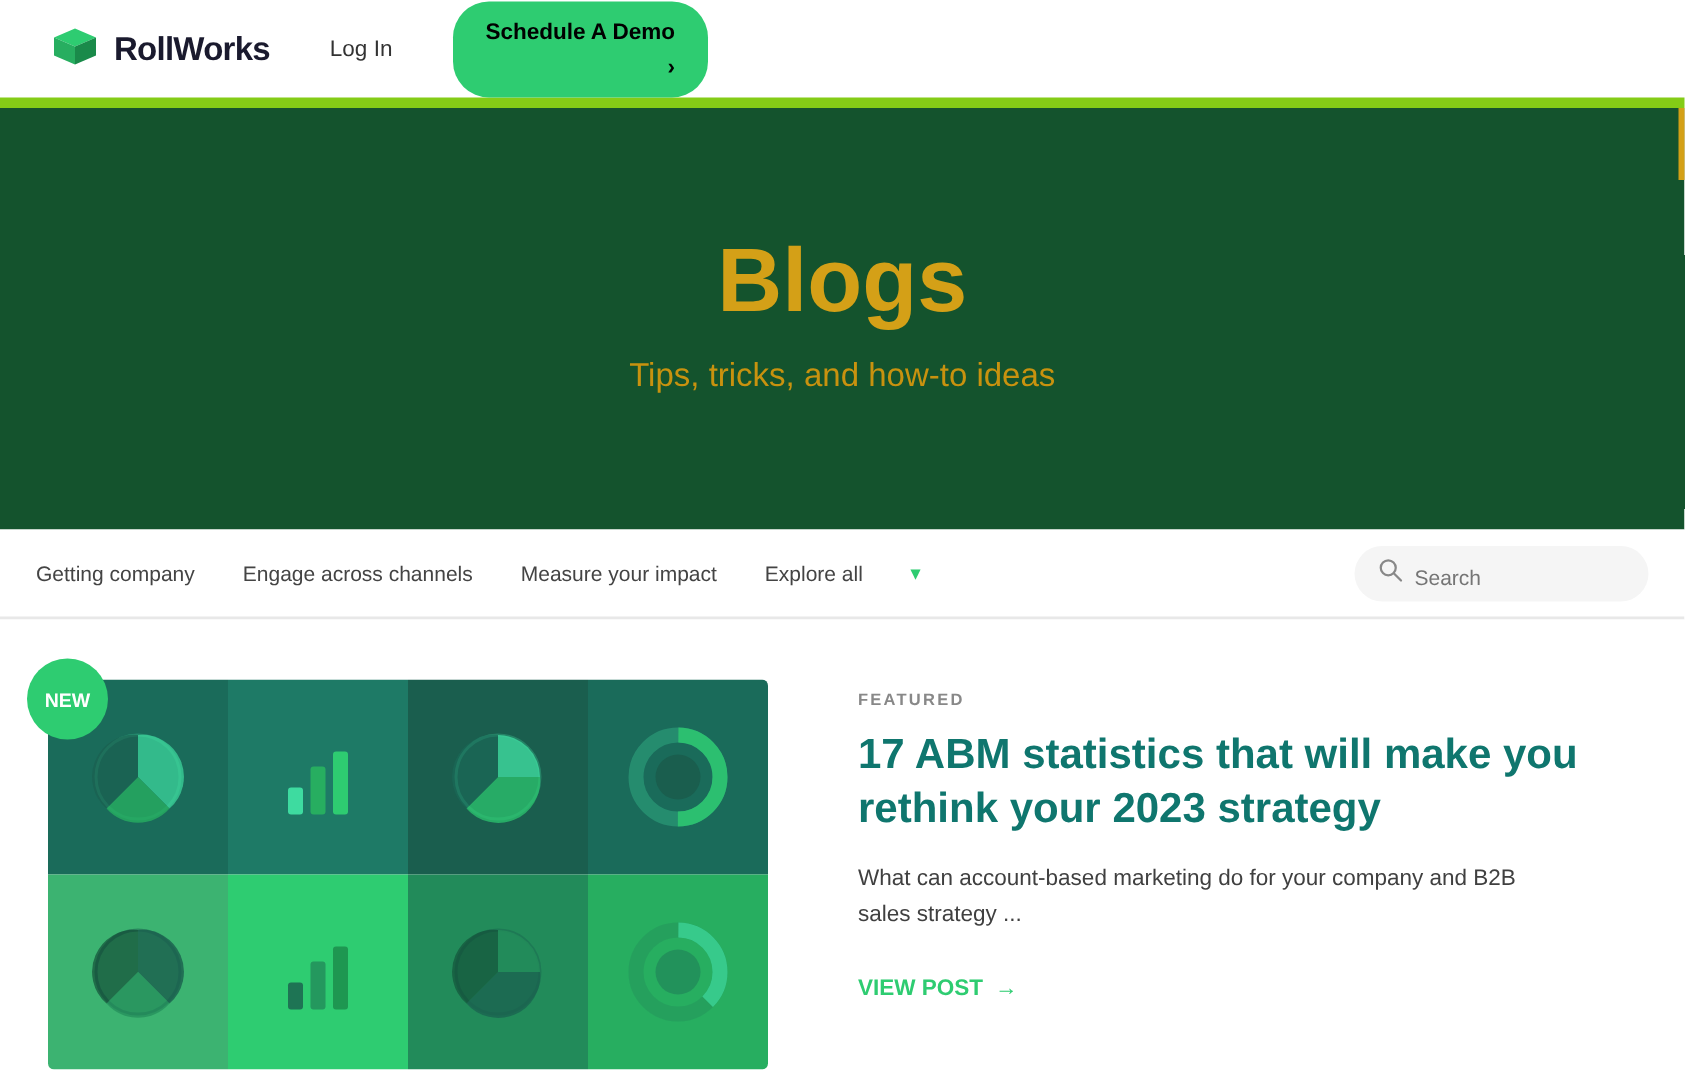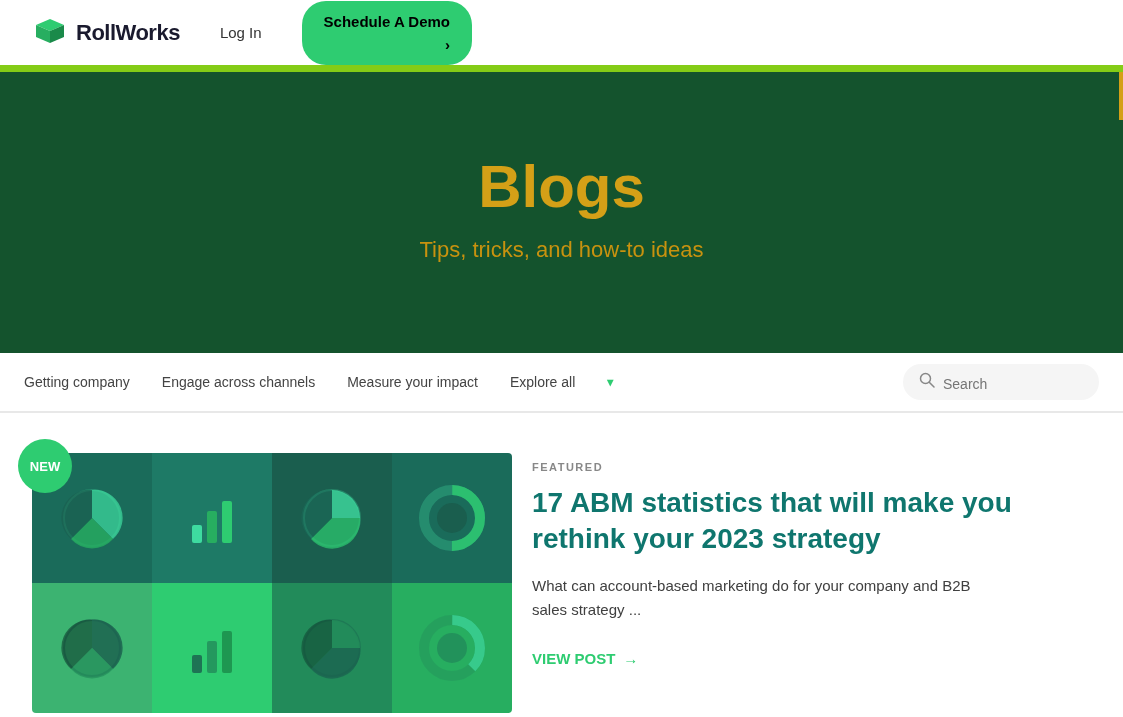--- a/index.html
+++ b/index.html
@@ -200,21 +200,21 @@
     
     .cell-5 { background: #3cb371; }
     .cell-6 { background: #2ecc71; }
     .cell-7 { background: #228b5a; }
     .cell-8 { background: #27ae60; }
 
     
     .chart-svg { width: 70px; height: 70px; }
 
     
-    .featured-info { padding-top: 8px; }
+    .featured-info { padding-top: 8px; margin-left: 40px; }
     .featured-label {
       font-size: 11px;
       font-weight: 700;
       color: #888;
       letter-spacing: 1.5px;
       text-transform: uppercase;
       margin-bottom: 12px;
     }
     .featured-title {
       font-size: 28px;

